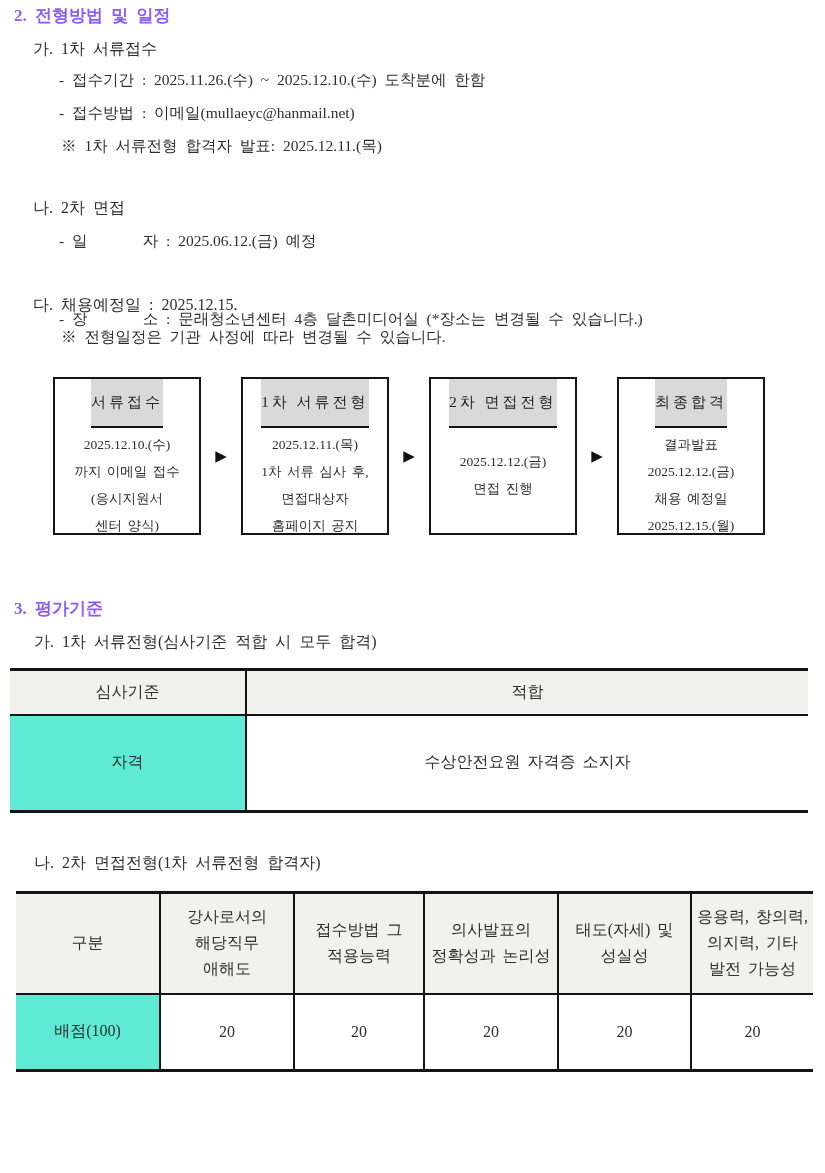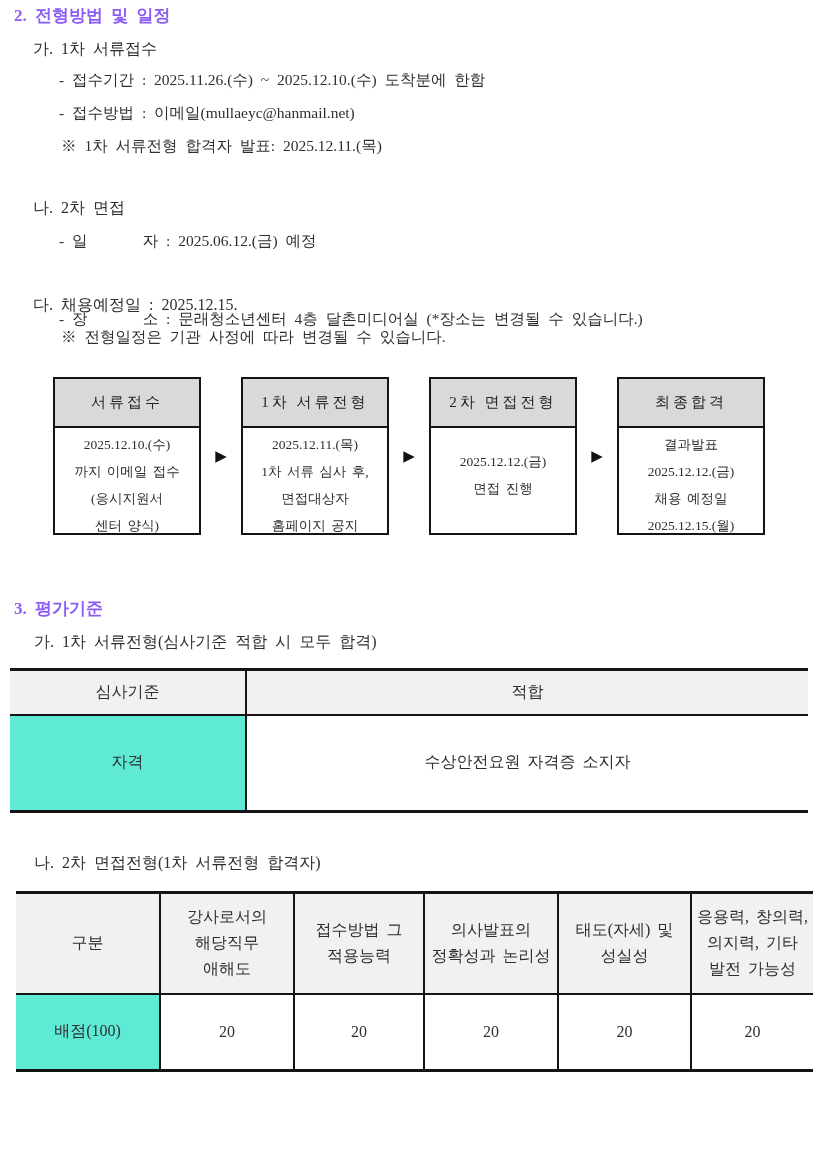--- a/index.html
+++ b/index.html
@@ -10,21 +10,21 @@
   }
   .abs{position:absolute;white-space:pre;word-spacing:4px;line-height:20px;}
   .sec-title{font-weight:bold;font-size:17px;color:#8b5cf6;}
   .sub-label{font-size:16px;}
   .body-line{font-size:15.5px;}
 
   
   .flow{position:absolute;left:53px;top:377px;width:712px;height:158px;
         display:flex;justify-content:space-between;align-items:center;}
   .fbox{width:148px;height:158px;border:2px solid #141414;box-sizing:border-box;
-        display:flex;flex-direction:column;background:#fff;}
+        display:flex;flex-direction:column;background:#fff;align-items:center;}
   .fbox-header{height:47px;flex:0 0 47px;border-bottom:2px solid #141414;background:#d9d9d9;
         display:flex;align-items:center;justify-content:center;
         font-size:15px;letter-spacing:3px;color:#222;}
   .fbox-body{flex:1;display:flex;flex-direction:column;align-items:center;
         padding-top:3px;font-size:13.5px;line-height:27px;}
   .fbox-body.center{justify-content:center;padding-top:0;padding-bottom:12px;}
   .fline{white-space:pre;word-spacing:2px;}
   .farrow{font-size:15px;color:#111;flex:0 0 auto;margin:0 1px;}
 
   

